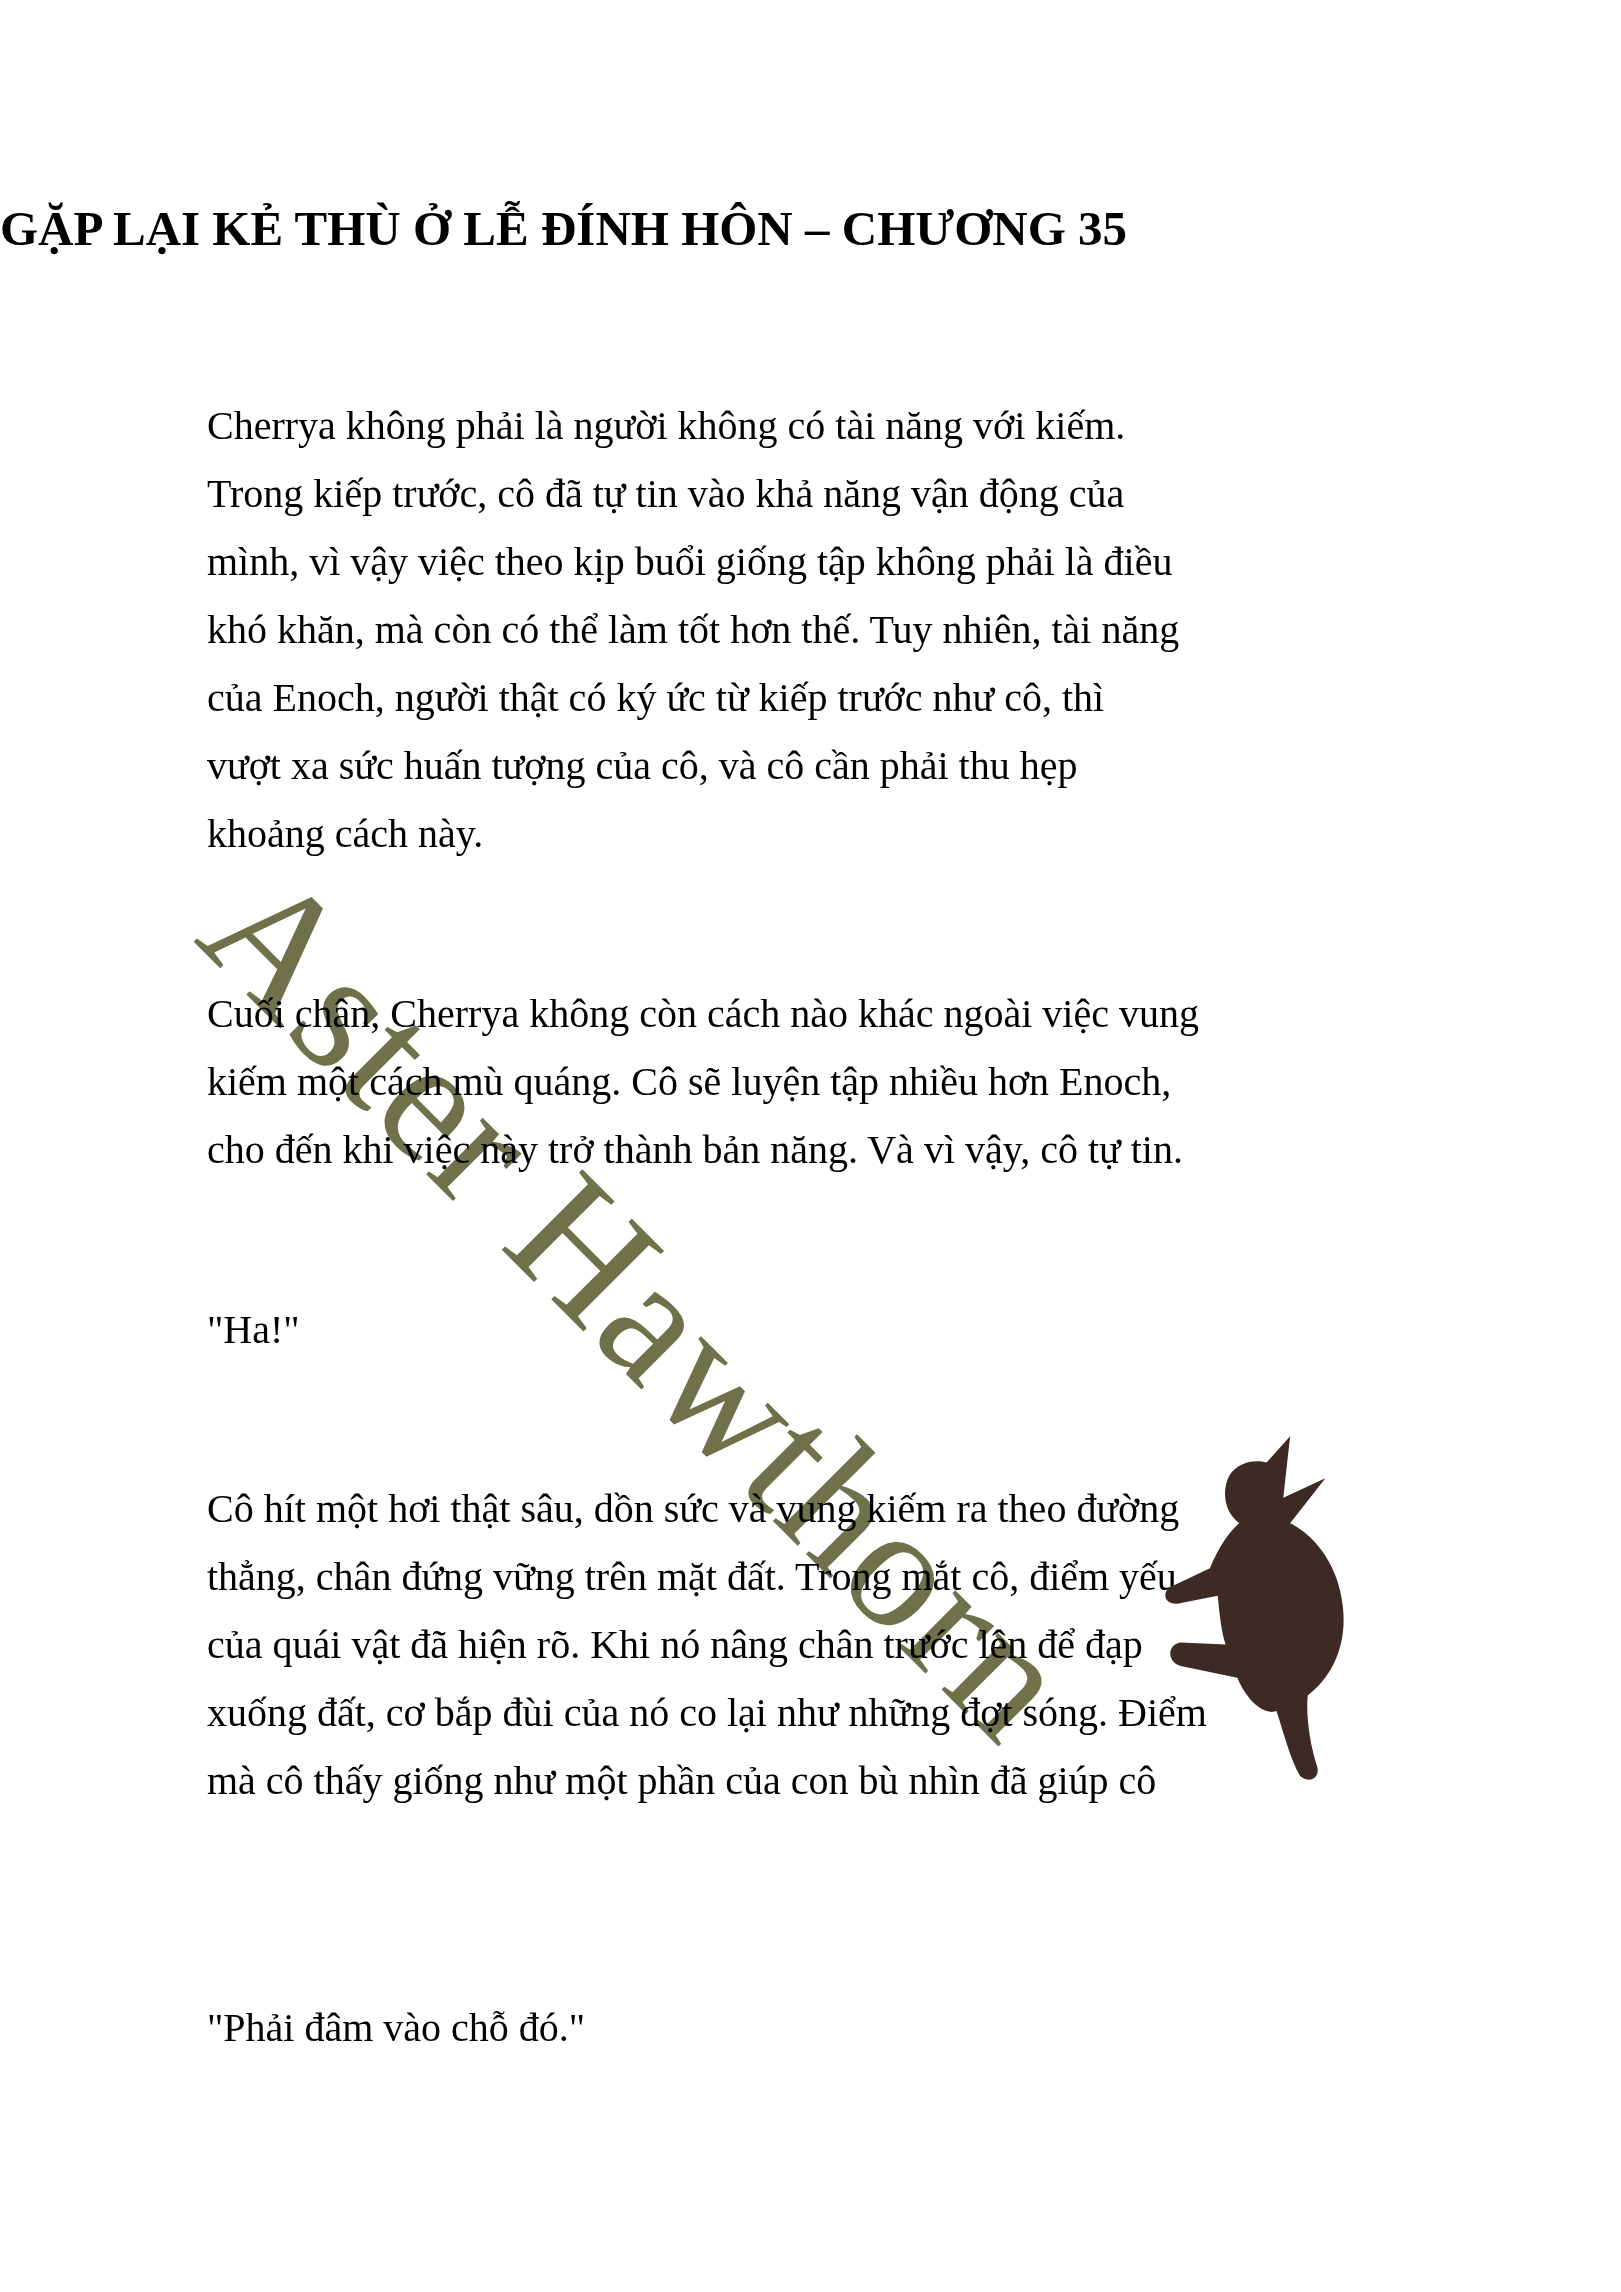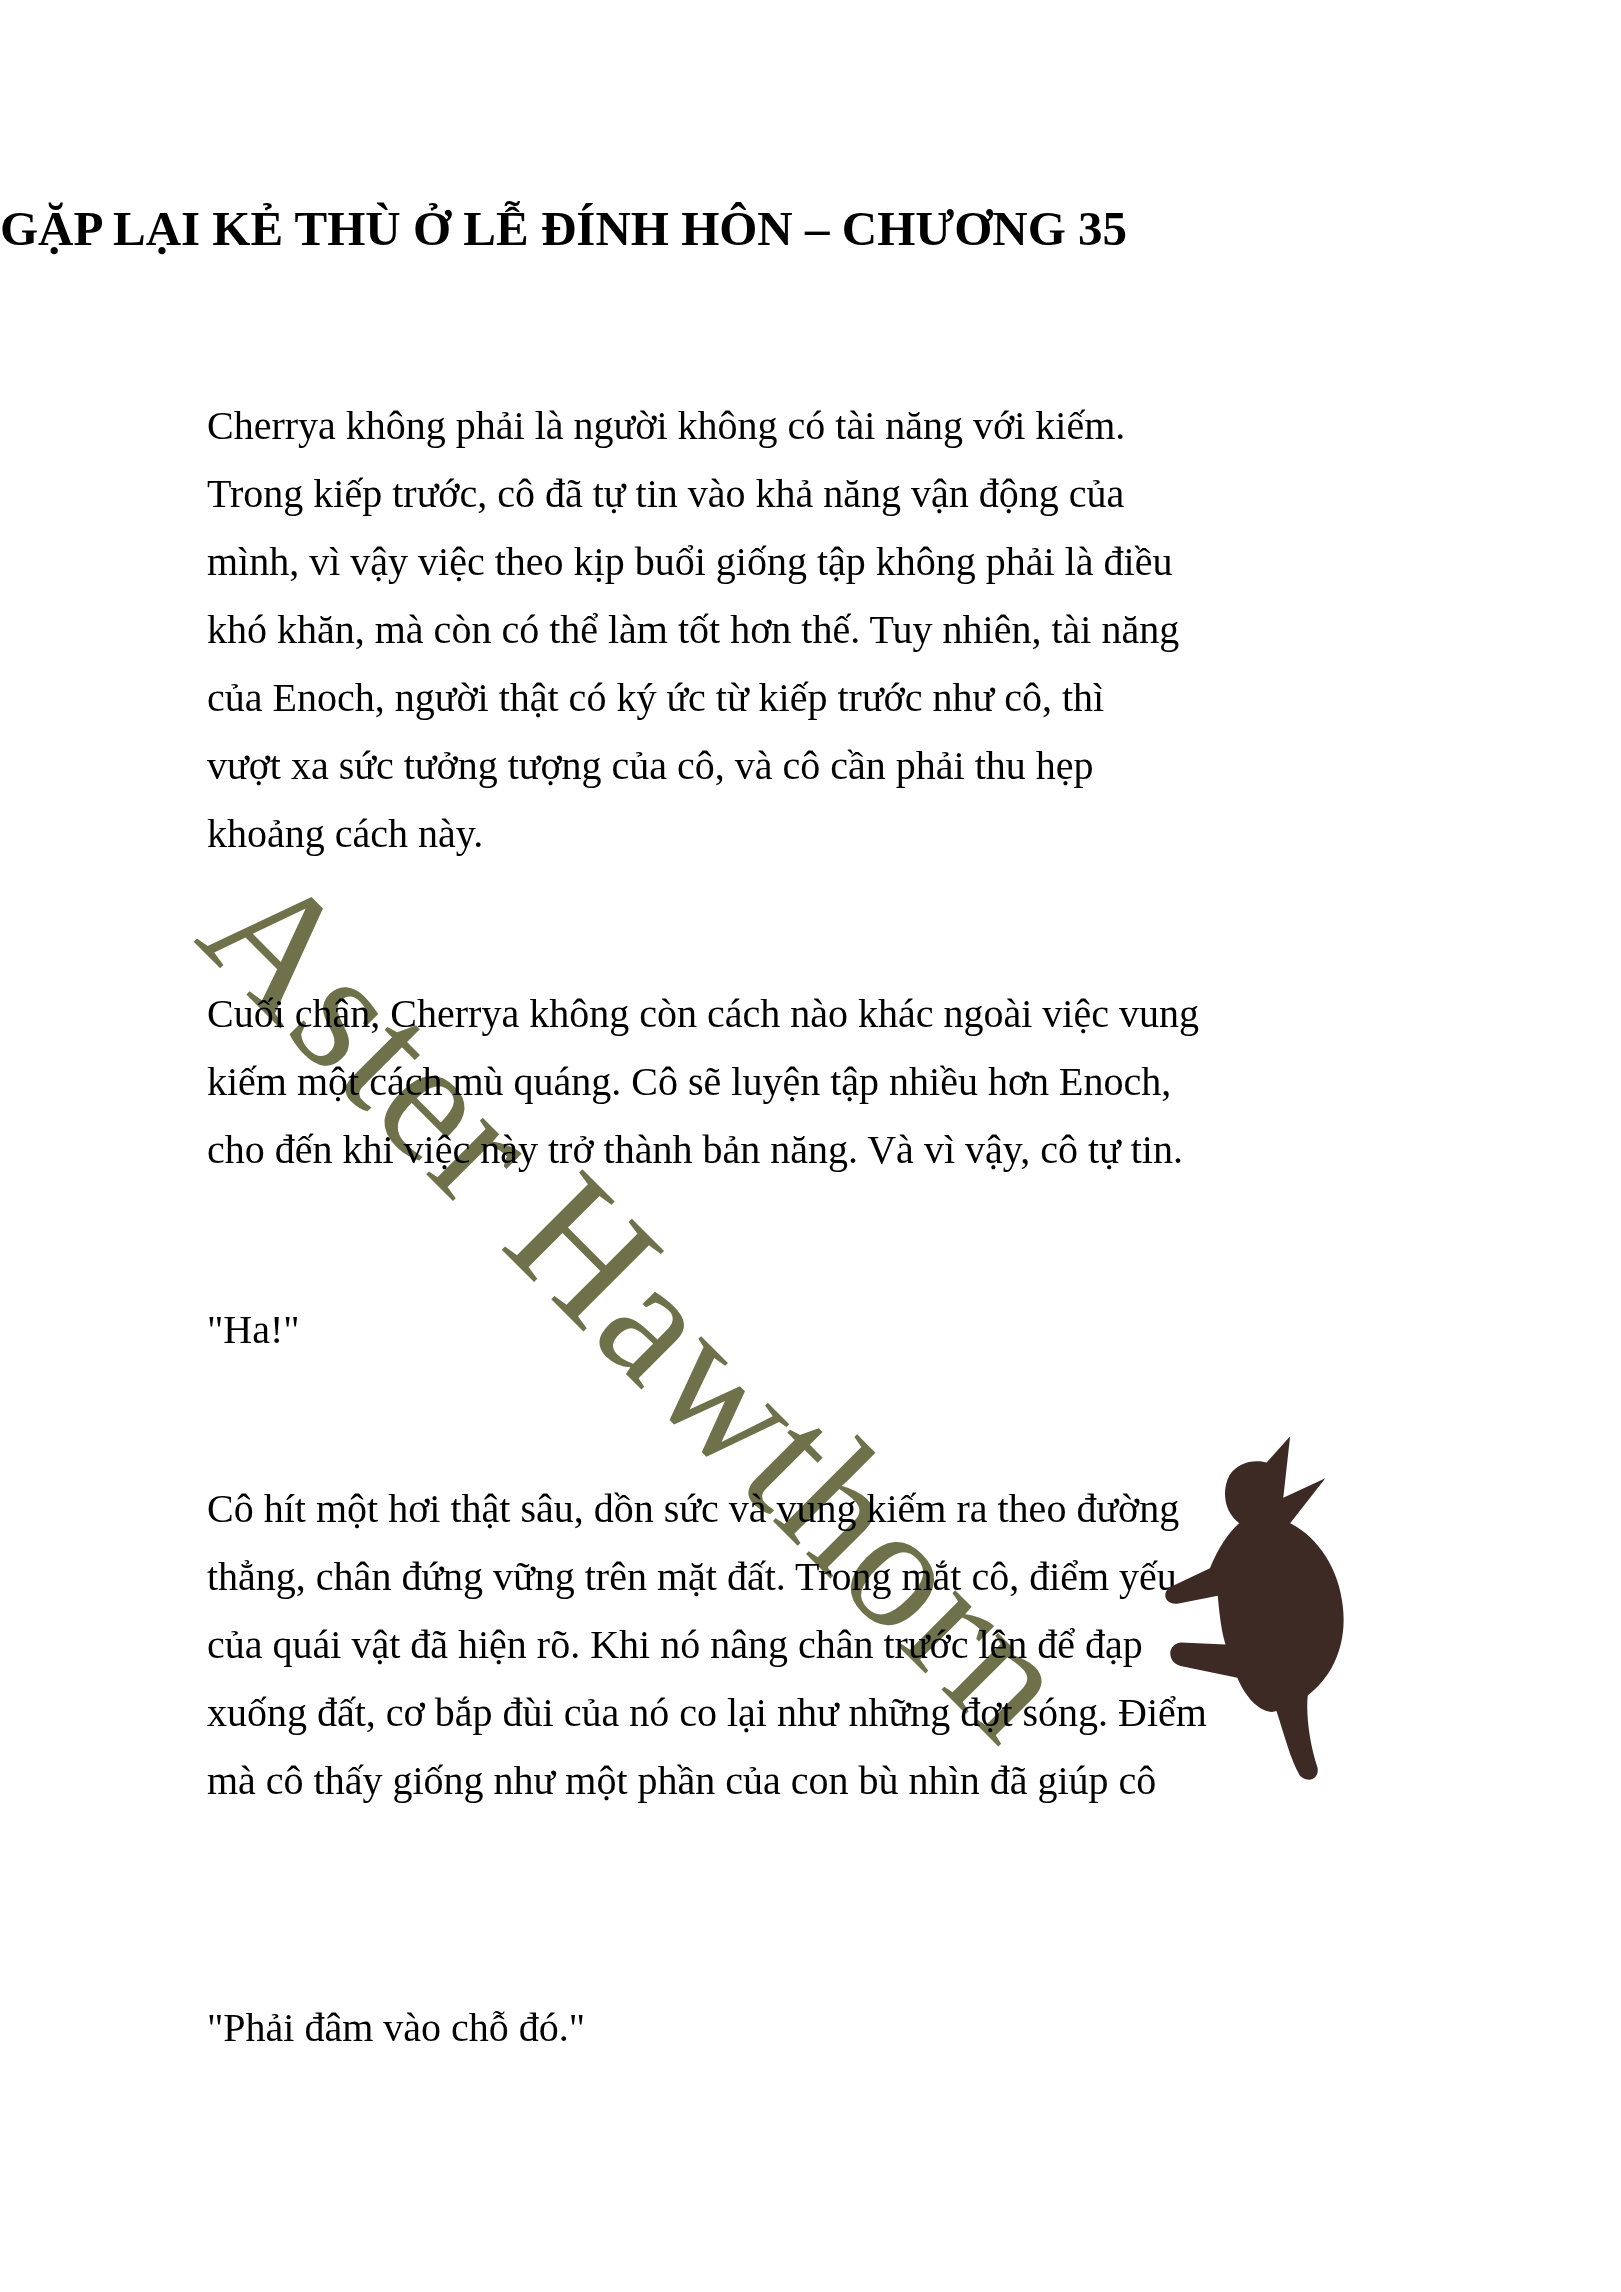--- a/index.html
+++ b/index.html
@@ -91,21 +91,21 @@
 <div class="page">
 
   <div class="title">GẶP LẠI KẺ THÙ Ở LỄ ĐÍNH HÔN – CHƯƠNG 35</div>
 
   <div class="body-text" id="p1">
     <span class="line">Cherrya không phải là người không có tài năng với kiếm.</span>
     <span class="line">Trong kiếp trước, cô đã tự tin vào khả năng vận động của</span>
     <span class="line">mình, vì vậy việc theo kịp buổi giống tập không phải là điều</span>
     <span class="line">khó khăn, mà còn có thể làm tốt hơn thế. Tuy nhiên, tài năng</span>
     <span class="line">của Enoch, người thật có ký ức từ kiếp trước như cô, thì</span>
-    <span class="line">vượt xa sức tưởng tượng của cô, và cô cần phải thu hẹp</span>
+    <span class="line">vượt xa sức huấn tượng của cô, và cô cần phải thu hẹp</span>
     <span class="line">khoảng cách này.</span>
   </div>
 
   <div class="body-text" id="p2">
     <span class="line">Cuối chân, Cherrya không còn cách nào khác ngoài việc vung</span>
     <span class="line">kiếm một cách mù quáng. Cô sẽ luyện tập nhiều hơn Enoch,</span>
     <span class="line">cho đến khi việc này trở thành bản năng. Và vì vậy, cô tự tin.</span>
   </div>
 
   <div class="body-text" id="p3">

